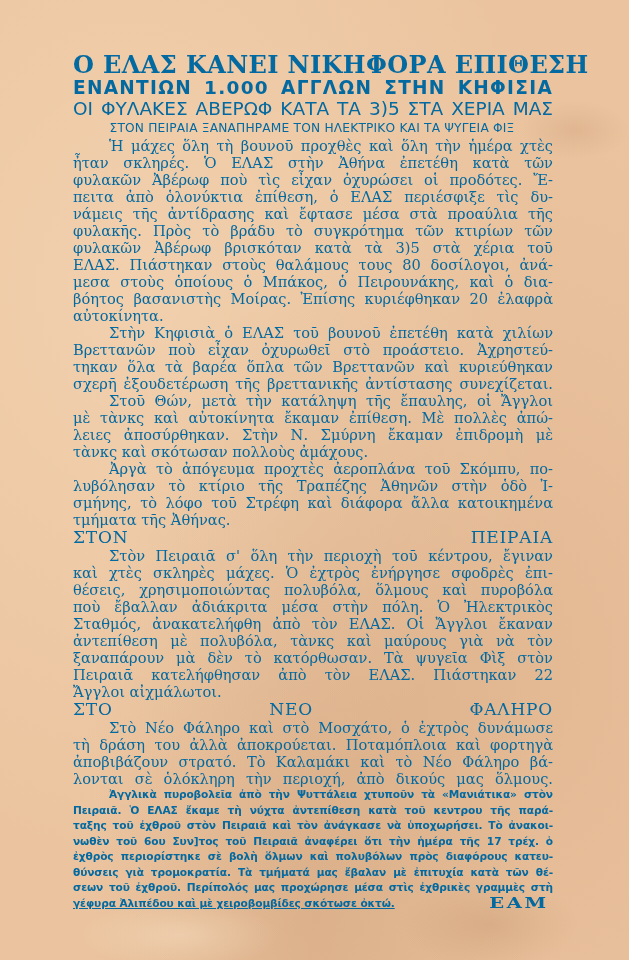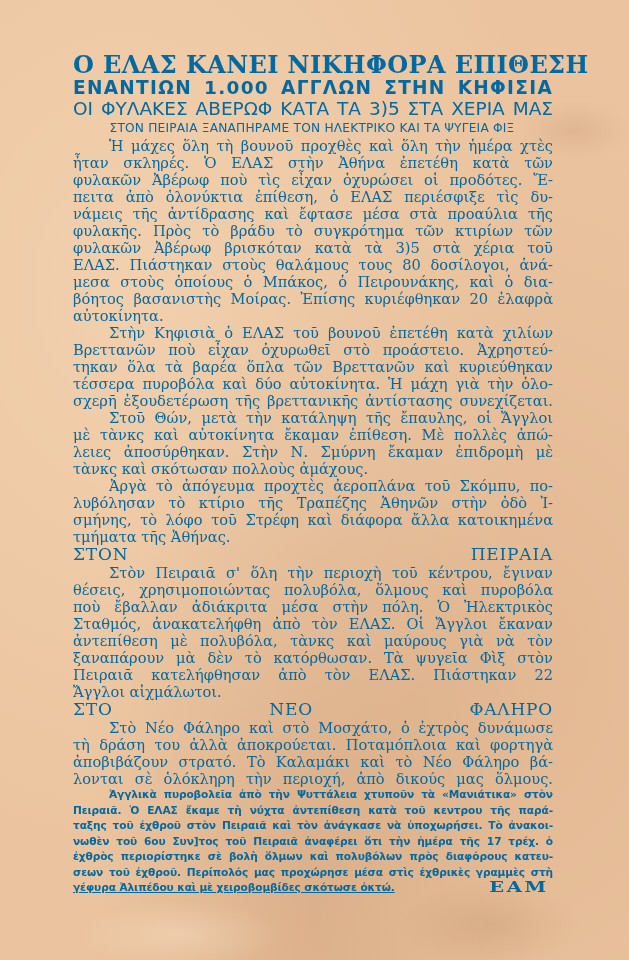--- a/index.html
+++ b/index.html
@@ -94,39 +94,39 @@
       <span class="line">φυλακῶν Ἀβέρωφ βρισκόταν κατὰ τὰ 3)5 στὰ χέρια τοῦ</span>
       <span class="line">ΕΛΑΣ. Πιάστηκαν στοὺς θαλάμους τους 80 δοσίλογοι, ἀνά-</span>
       <span class="line">μεσα στοὺς ὁποίους ὁ Μπάκος, ὁ Πειρουνάκης, καὶ ὁ δια-</span>
       <span class="line">βόητος βασανιστὴς Μοίρας. Ἐπίσης κυριέφθηκαν 20 ἐλαφρὰ</span>
       <span class="line last">αὐτοκίνητα.</span>
     </div>
     <div>
       <span class="line indent">Στὴν Κηφισιὰ ὁ ΕΛΑΣ τοῦ βουνοῦ ἐπετέθη κατὰ χιλίων</span>
       <span class="line">Βρεττανῶν ποὺ εἶχαν ὀχυρωθεῖ στὸ προάστειο. Ἀχρηστεύ-</span>
       <span class="line">τηκαν ὅλα τὰ βαρέα ὅπλα τῶν Βρεττανῶν καὶ κυριεύθηκαν</span>
-      <span class="line">τέσσερα πυροβόλα καὶ δύο αὐτοκίνητα. Ἡ μάχη γιὰ τὴν ὁλο-</span>
       <span class="line">σχερῆ ἐξουδετέρωση τῆς βρεττανικῆς ἀντίστασης συνεχίζεται.</span>
     </div>
     <div>
       <span class="line indent">Στοῦ Θών, μετὰ τὴν κατάληψη τῆς ἔπαυλης, οἱ Ἄγγλοι</span>
       <span class="line">μὲ τὰνκς καὶ αὐτοκίνητα ἔκαμαν ἐπίθεση. Μὲ πολλὲς ἀπώ-</span>
       <span class="line">λειες ἀποσύρθηκαν. Στὴν Ν. Σμύρνη ἔκαμαν ἐπιδρομὴ μὲ</span>
       <span class="line last">τὰνκς καὶ σκότωσαν πολλοὺς ἀμάχους.</span>
     </div>
     <div>
       <span class="line indent">Ἀργὰ τὸ ἀπόγευμα προχτὲς ἀεροπλάνα τοῦ Σκόμπυ, πο-</span>
       <span class="line">λυβόλησαν τὸ κτίριο τῆς Τραπέζης Ἀθηνῶν στὴν ὁδὸ Ἰ-</span>
       <span class="line">σμήνης, τὸ λόφο τοῦ Στρέφη καὶ διάφορα ἄλλα κατοικημένα</span>
       <span class="line last">τμήματα τῆς Ἀθήνας.</span>
     </div>
 
     <div class="section-title">ΣΤΟΝ ΠΕΙΡΑΙΑ</div>
     <div>
       <span class="line indent">Στὸν Πειραιᾶ σ' ὅλη τὴν περιοχὴ τοῦ κέντρου, ἔγιναν</span>
+      <span class="line">καὶ χτὲς σκληρὲς μάχες. Ὁ ἐχτρὸς ἐνήργησε σφοδρὲς ἐπι-</span>
       <span class="line">θέσεις, χρησιμοποιώντας πολυβόλα, ὅλμους καὶ πυροβόλα</span>
       <span class="line">ποὺ ἔβαλλαν ἀδιάκριτα μέσα στὴν πόλη. Ὁ Ἠλεκτρικὸς</span>
       <span class="line">Σταθμός, ἀνακατελήφθη ἀπὸ τὸν ΕΛΑΣ. Οἱ Ἄγγλοι ἔκαναν</span>
       <span class="line">ἀντεπίθεση μὲ πολυβόλα, τὰνκς καὶ μαύρους γιὰ νὰ τὸν</span>
       <span class="line">ξαναπάρουν μὰ δὲν τὸ κατόρθωσαν. Τὰ ψυγεῖα Φὶξ στὸν</span>
       <span class="line">Πειραιᾶ κατελήφθησαν ἀπὸ τὸν ΕΛΑΣ. Πιάστηκαν 22</span>
       <span class="line last">Ἄγγλοι αἰχμάλωτοι.</span>
     </div>
 
     <div class="section-title">ΣΤΟ ΝΕΟ ΦΑΛΗΡΟ</div>
@@ -137,19 +137,20 @@
       <span class="line">λονται σὲ ὁλόκληρη τὴν περιοχή, ἀπὸ δικούς μας ὅλμους.</span>
     </div>
   </div>
 
   <div class="small-text">
     <span class="line indent">Ἀγγλικὰ πυροβολεῖα ἀπὸ τὴν Ψυττάλεια χτυποῦν τὰ «Μανιάτικα» στὸν</span>
     <span class="line">Πειραιᾶ. Ὁ ΕΛΑΣ ἔκαμε τὴ νύχτα ἀντεπίθεση κατὰ τοῦ κεντρου τῆς παρά-</span>
     <span class="line">ταξης τοῦ ἐχθροῦ στὸν Πειραιᾶ καὶ τὸν ἀνάγκασε νὰ ὑποχωρήσει. Τὸ ἀνακοι-</span>
     <span class="line">νωθὲν τοῦ 6ου Συν]τος τοῦ Πειραιᾶ ἀναφέρει ὅτι τὴν ἡμέρα τῆς 17 τρέχ. ὁ</span>
     <span class="line">ἐχθρὸς περιορίστηκε σὲ βολὴ ὅλμων καὶ πολυβόλων πρὸς διαφόρους κατευ-</span>
+    <span class="line">θύνσεις γιὰ τρομοκρατία. Τὰ τμήματά μας ἔβαλαν μὲ ἐπιτυχία κατὰ τῶν θέ-</span>
     <span class="line">σεων τοῦ ἐχθροῦ. Περίπολός μας προχώρησε μέσα στὶς ἐχθρικὲς γραμμὲς στὴ</span>
     <div class="sig-row">
       <span class="line last">γέφυρα Ἀλιπέδου καὶ μὲ χειροβομβίδες σκότωσε ὀκτώ.</span>
       <span class="signature">ΕΑΜ</span>
     </div>
   </div>
 </div>
 
 </body></html>

